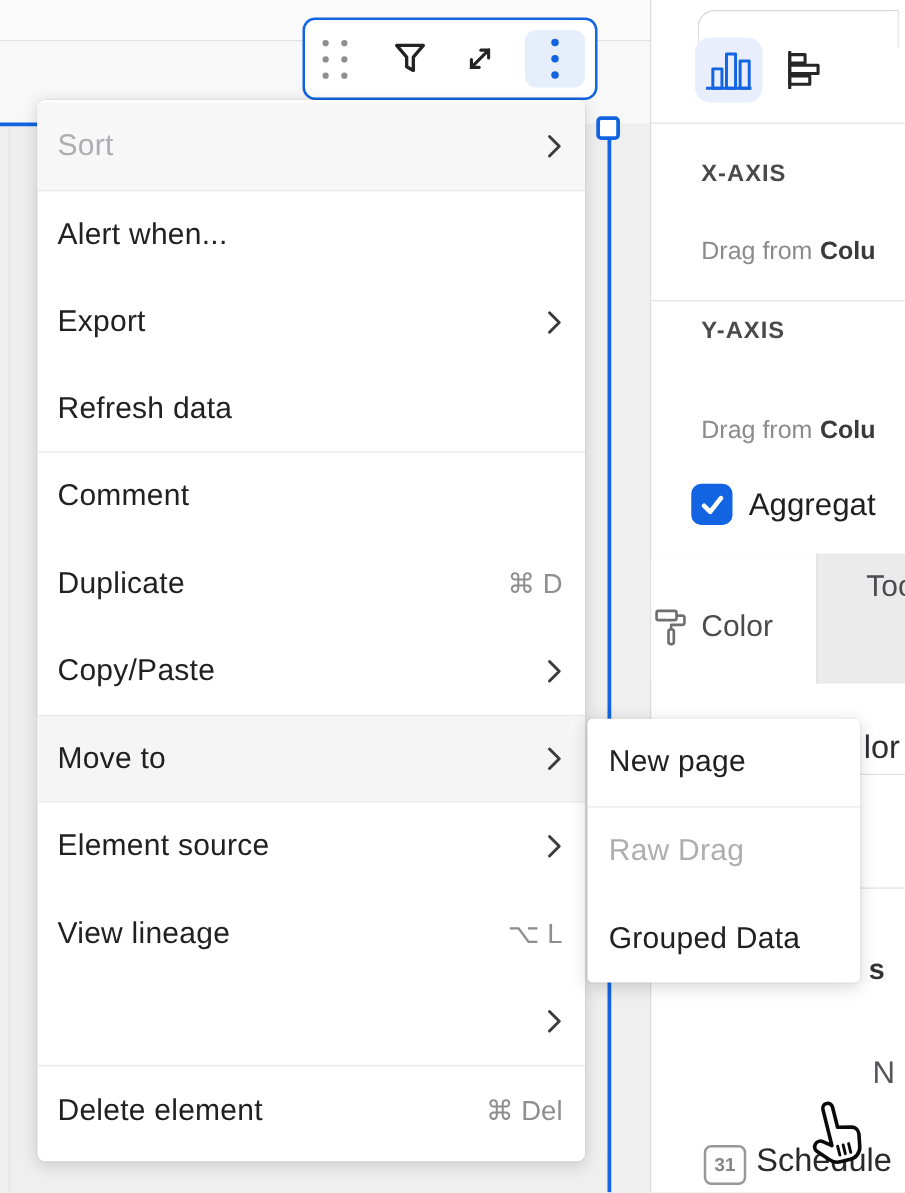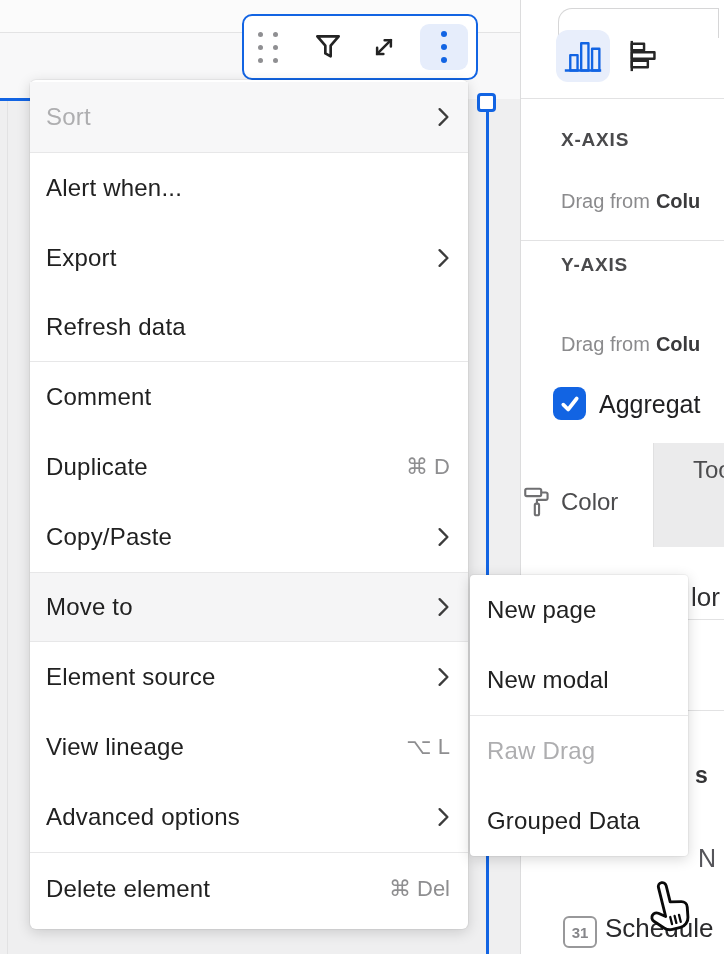--- a/index.html
+++ b/index.html
@@ -243,40 +243,36 @@
           <svg width="13" height="22" viewBox="0 0 10 16">
             <polyline points="2,2 8,8 2,14" fill="none" stroke="#3c3c3c" stroke-width="1.8" stroke-linecap="round" stroke-linejoin="round"></polyline>
           </svg>
         </span>
     </div>
     <div class="menu-row">
       <span class="lbl">View lineage</span>
       <span class="shortcut">⌥ L</span>
     </div>
     <div class="menu-row">
-      <span class="lbl">Advanced options</span>
       <span class="chev">
           <svg width="13" height="22" viewBox="0 0 10 16">
             <polyline points="2,2 8,8 2,14" fill="none" stroke="#3c3c3c" stroke-width="1.8" stroke-linecap="round" stroke-linejoin="round"></polyline>
           </svg>
         </span>
     </div>
     <div class="mdiv"></div>
     <div class="menu-row" style="height:72px">
       <span class="lbl">Delete element</span>
       <span class="shortcut">⌘ Del</span>
     </div>
   </div>
 
   <div class="submenu">
     <div class="menu-row">
       <span class="lbl">New page</span>
-    </div>
-    <div class="menu-row">
-      <span class="lbl">New modal</span>
     </div>
     <div class="mdiv"></div>
     <div class="menu-row disabled">
       <span class="lbl">Raw Drag</span>
     </div>
     <div class="menu-row">
       <span class="lbl">Grouped Data</span>
     </div>
   </div>
 

